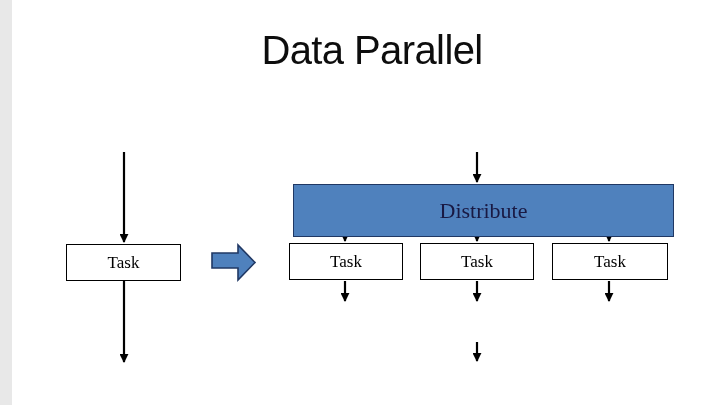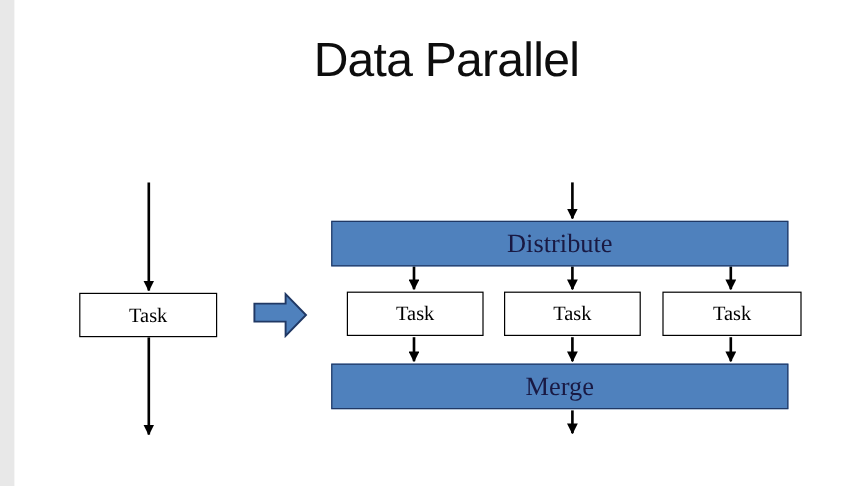--- a/index.html
+++ b/index.html
@@ -38,21 +38,21 @@
     background:var(--box-fill,#fff);
     border:1.5px solid var(--box-border,#000);
     display:flex;align-items:center;justify-content:center;
     font-family:"Liberation Serif","DejaVu Serif",serif;
     font-size:17px;
     color:var(--box-text,#000);
   }
   .bar{
     position:absolute;
     box-sizing:border-box;
-    left:264px;width:381px;height:38px;
+    left:281px;width:381px;height:53px;
     background:var(--bar-fill,#4f81bd);
     border:1.5px solid var(--bar-border,#203864);
     display:flex;align-items:center;justify-content:center;
     font-family:"Liberation Serif","DejaVu Serif",serif;
     font-size:22px;
     color:var(--bar-text,#191943);
   }
   #box-input{left:54px;top:244px;width:115px;height:37px;}
   #bar-distribute{top:184px;}
   #box-task-1{left:277px;top:243px;width:114px;height:37px;}
@@ -107,15 +107,14 @@
   </svg>
 
   <div class="task-box" id="box-input">Task</div>
 
   <div class="bar" id="bar-distribute">Distribute</div>
 
   <div class="task-box" id="box-task-1">Task</div>
   <div class="task-box" id="box-task-2">Task</div>
   <div class="task-box" id="box-task-3">Task</div>
 
-  <div class="bar" id="bar-merge">Merge</div>
 
 </div>
 
 </body></html>

